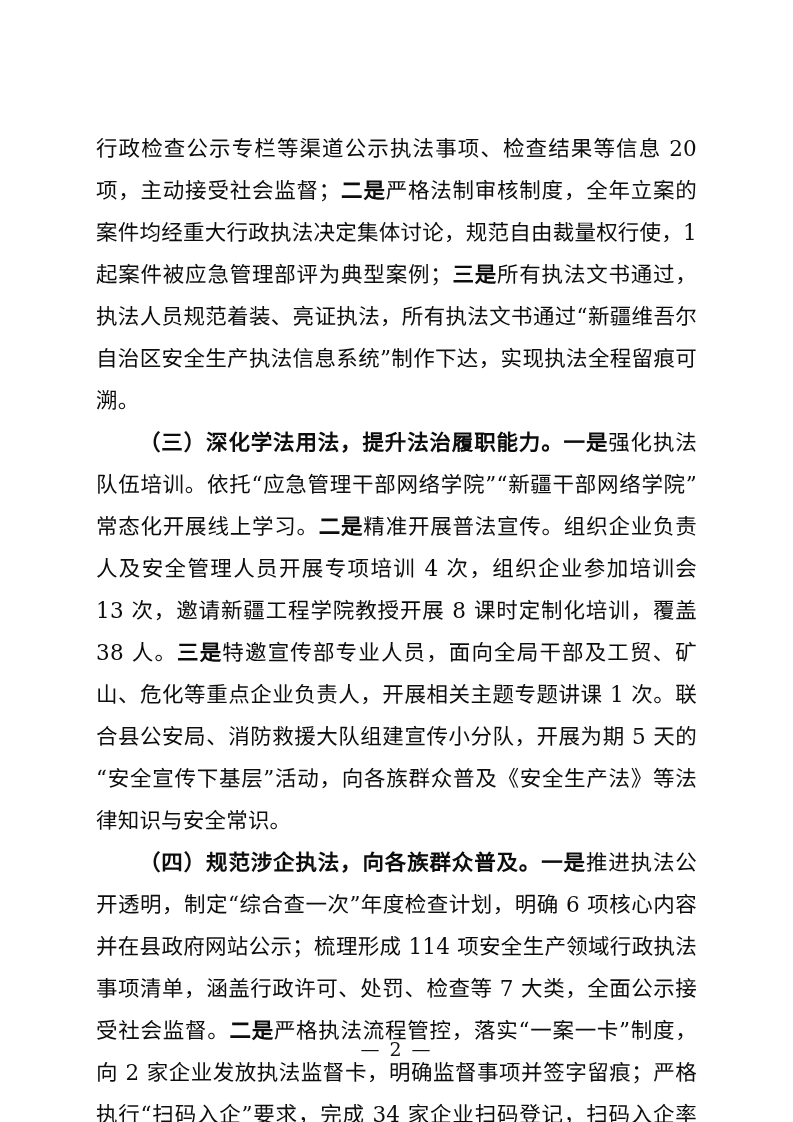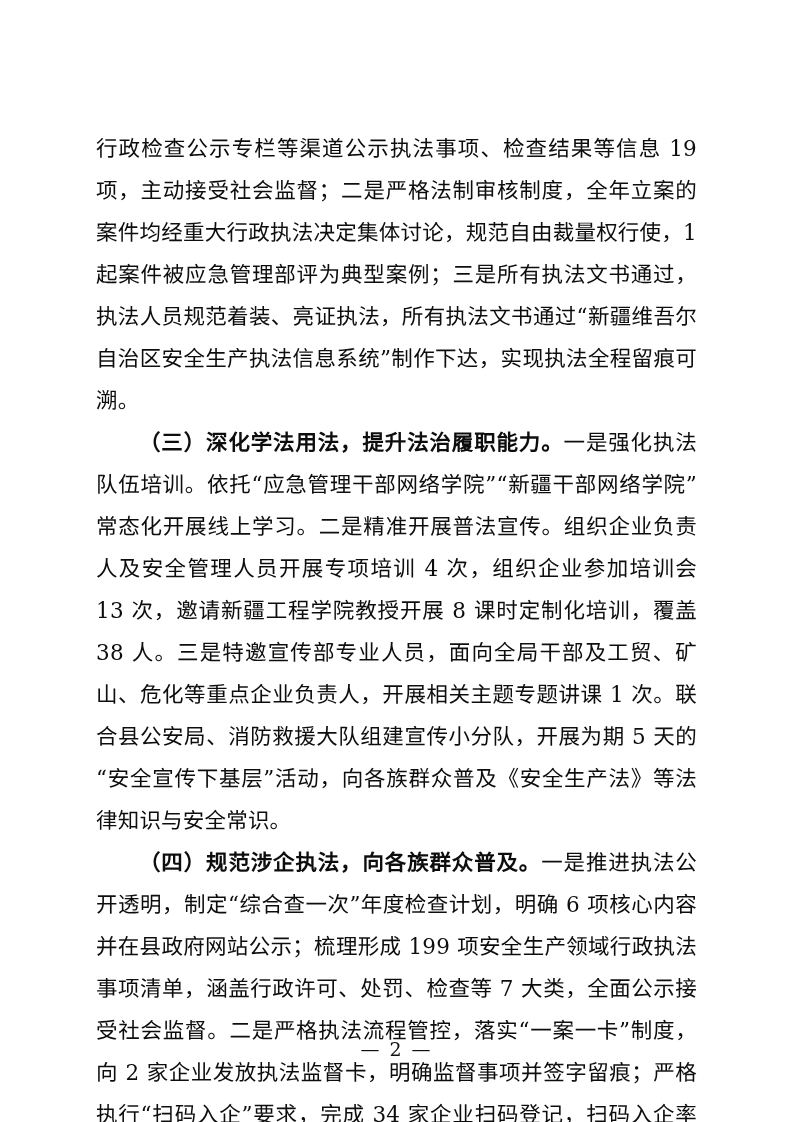--- a/index.html
+++ b/index.html
@@ -32,21 +32,21 @@
     letter-spacing: 0.2px;
   }
   .para {
     margin: 0;
     text-indent: 0;
   }
   .para.indent {
     text-indent: 43px;
   }
   .bold {
-    font-weight: normal;
+    font-weight: bold;
   }
   .heading-run {
     font-weight: bold;
   }
   .footer {
     position: absolute;
     left: 0;
     right: 0;
     bottom: 62px;
     text-align: center;
@@ -56,27 +56,27 @@
     letter-spacing: 2px;
   }
 </style>
 </head>
 <body>
 
 <div class="page">
   <div class="doc-body">
 
     <p class="para">
-      <span>行政检查公示专栏等渠道公示执法事项、检查结果等信息 19 项，主动接受社会监督；</span><span class="bold">二是</span><span>严格法制审核制度，全年立案的案件均经重大行政执法决定集体讨论，规范自由裁量权行使，1 起案件被应急管理部评为典型案例；</span><span class="bold">三是</span><span>所有执法文书通过，执法人员规范着装、亮证执法，所有执法文书通过“新疆维吾尔自治区安全生产执法信息系统”制作下达，实现执法全程留痕可溯。</span>
+      <span>行政检查公示专栏等渠道公示执法事项、检查结果等信息 20 项，主动接受社会监督；</span><span class="bold">二是</span><span>严格法制审核制度，全年立案的案件均经重大行政执法决定集体讨论，规范自由裁量权行使，1 起案件被应急管理部评为典型案例；</span><span class="bold">三是</span><span>所有执法文书通过，执法人员规范着装、亮证执法，所有执法文书通过“新疆维吾尔自治区安全生产执法信息系统”制作下达，实现执法全程留痕可溯。</span>
     </p>
 
     <p class="para indent">
       <span class="heading-run">（三）深化学法用法，提升法治履职能力。</span><span class="bold">一是</span><span>强化执法队伍培训。依托“应急管理干部网络学院”“新疆干部网络学院”常态化开展线上学习。</span><span class="bold">二是</span><span>精准开展普法宣传。组织企业负责人及安全管理人员开展专项培训 4 次，组织企业参加培训会 13 次，邀请新疆工程学院教授开展 8 课时定制化培训，覆盖 38 人。</span><span class="bold">三是</span><span>特邀宣传部专业人员，面向全局干部及工贸、矿山、危化等重点企业负责人，开展相关主题专题讲课 1 次。联合县公安局、消防救援大队组建宣传小分队，开展为期 5 天的“安全宣传下基层”活动，向各族群众普及《安全生产法》等法律知识与安全常识。</span>
     </p>
 
     <p class="para indent">
-      <span class="heading-run">（四）规范涉企执法，向各族群众普及。</span><span class="bold">一是</span><span>推进执法公开透明，制定“综合查一次”年度检查计划，明确 6 项核心内容并在县政府网站公示；梳理形成 199 项安全生产领域行政执法事项清单，涵盖行政许可、处罚、检查等 7 大类，全面公示接受社会监督。</span><span class="bold">二是</span><span>严格执法流程管控，落实“一案一卡”制度，向 2 家企业发放执法监督卡，明确监督事项并签字留痕；严格执行“扫码入企”要求，完成 34 家企业扫码登记，扫码入企率达 100%，</span>
+      <span class="heading-run">（四）规范涉企执法，向各族群众普及。</span><span class="bold">一是</span><span>推进执法公开透明，制定“综合查一次”年度检查计划，明确 6 项核心内容并在县政府网站公示；梳理形成 114 项安全生产领域行政执法事项清单，涵盖行政许可、处罚、检查等 7 大类，全面公示接受社会监督。</span><span class="bold">二是</span><span>严格执法流程管控，落实“一案一卡”制度，向 2 家企业发放执法监督卡，明确监督事项并签字留痕；严格执行“扫码入企”要求，完成 34 家企业扫码登记，扫码入企率达 100%，</span>
     </p>
 
   </div>
 
   <div class="footer">— 2 —</div>
 </div>
 
 </body></html>

